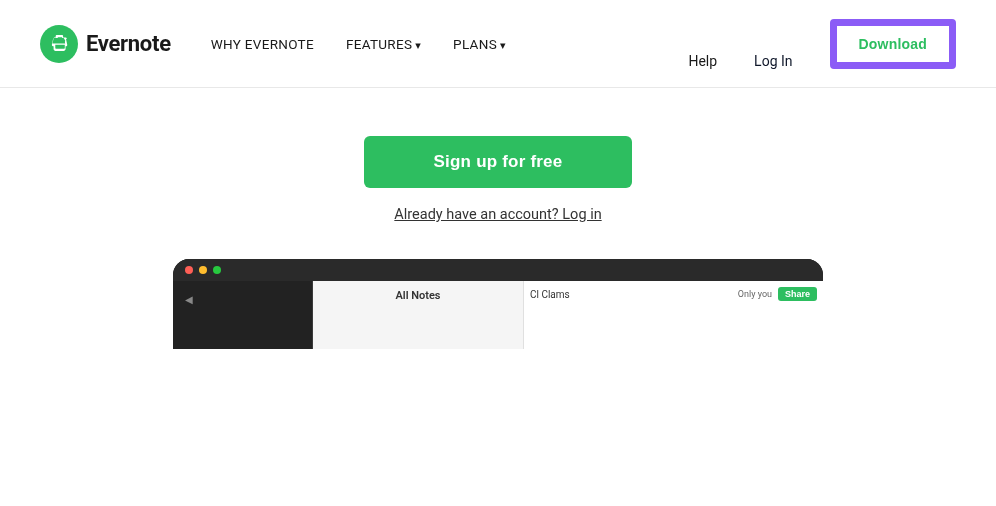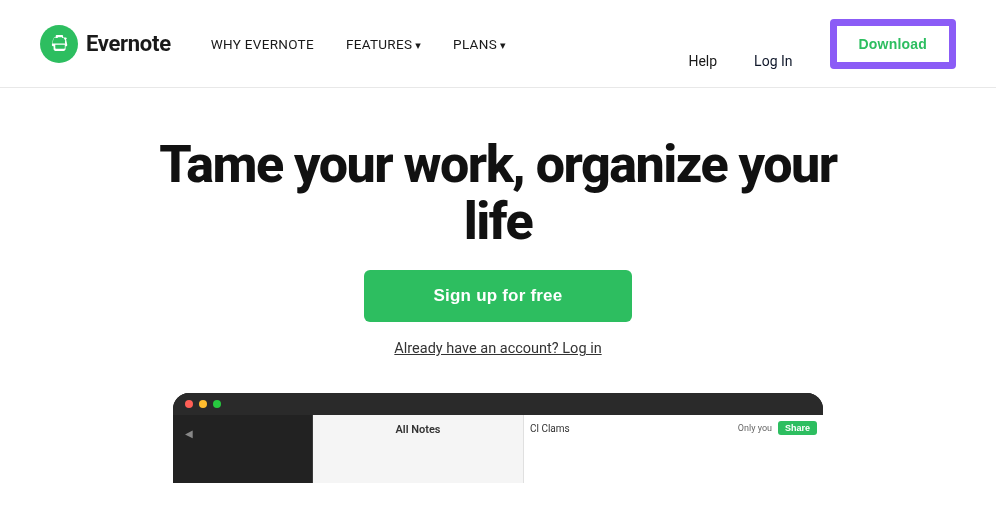--- a/index.html
+++ b/index.html
@@ -270,21 +270,20 @@
   </div>
 
   <div class="nav-right">
     <a class="nav-help" href="#">Help</a>
     <a class="nav-login" href="#">Log In</a>
     <button class="btn-download">Download</button>
   </div>
 </nav>
 
 <main class="hero">
-  <h1 class="hero-title">Tame your work, organize your life</h1>
   <button class="btn-signup">Sign up for free</button>
   <a class="hero-login-link" href="#">Already have an account? Log in</a>
 
   <div class="device-preview">
     <div class="device-top-bar">
       <span class="dot dot-red"></span>
       <span class="dot dot-yellow"></span>
       <span class="dot dot-green"></span>
     </div>
     <div class="device-content">

